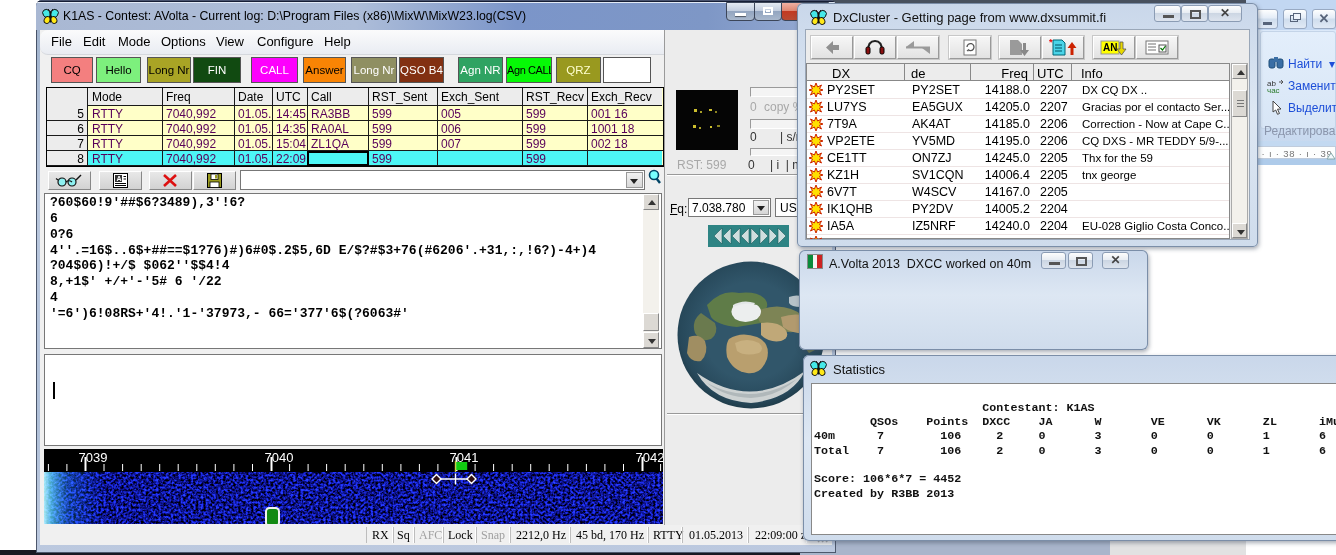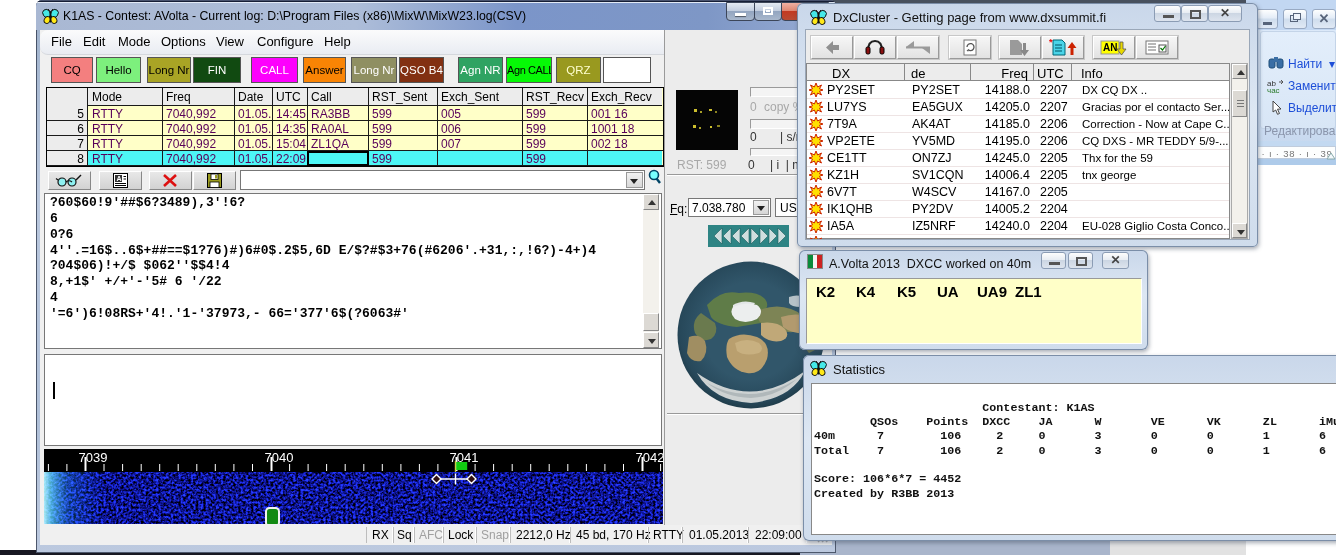--- a/index.html
+++ b/index.html
@@ -42,21 +42,21 @@
 .tbtn { position:absolute; background:linear-gradient(180deg,#e8e8e8,#d2d2d2); border:1px solid #888; border-top-color:#fff; border-left-color:#fff; width:43px; height:19px; }
 
 
 #rx { left:4px; top:163px; width:618px; height:156px; background:#fff; border:1px solid #777; }
 #tx { left:4px; top:324px; width:618px; height:92px; background:#fff; border:1px solid #777; }
 .rxline { position:absolute; left:5px; white-space:pre; font-family:Liberation Mono, monospace; font-weight:bold; font-size:13px; color:#000; }
 
 
 #wf { left:4px; top:419px; width:619px; height:75px; background:#000; }
 
-#mstatus { left:0; top:495px; width:792px; height:20px; background:#f0f0f0; font-size:12px; color:#000; }
+#mstatus { left:0; top:495px; width:792px; height:20px; background:#f0f0f0; font-size:12px; color:#000;font-family:Liberation Serif, serif; }
 .sseg { position:absolute; top:2px; height:16px; border-left:1px solid #bdbdbd; border-right:1px solid #fff; }
 .sseg span { position:absolute; top:1px; white-space:nowrap; }
 
 
 #rpanel { left:624px; top:0; width:168px; height:495px; background:#ececec; border-left:1px solid #9a9a9a; }
 .bar3 { position:absolute; background:#f4f4f4; border:1px solid #9a9a9a; border-bottom-color:#fff; border-right-color:#fff; }
 
 
 #dxc { left:797px; top:3px; width:461px; height:244px;
  background:linear-gradient(180deg,#c9d7ea,#dde7f3 45%,#cfdcec);
@@ -713,30 +713,20 @@
 <div class="ab" id="avolta">
   <div class="ab" style="left:8px;top:4px;width:16px;height:15px;border:1px solid #888;background:linear-gradient(90deg,#0a8a3a 33%,#f4f4f4 33%,#f4f4f4 66%,#cc2222 66%)"></div>
   <div class="ab" style="left:30px;top:7px;font-size:12.5px;color:#111;white-space:nowrap">A.Volta 2013&nbsp; DXCC worked on 40m</div>
   <div class="cbtn" style="left:242px;top:2px;width:25px">
         <div class="ab" style="left:7px;top:9px;width:11px;height:3px;background:#555"></div>
       </div>
   <div class="cbtn" style="left:269px;top:2px;width:25px">
         <div class="ab" style="left:7px;top:4px;width:11px;height:9px;border:2px solid #555"></div>
       </div>
   <div class="cbtn" style="left:303px;top:2px;width:27px;color:#444;font-weight:bold;font-size:12px;text-align:center;line-height:15px">✕</div>
-  <div class="ab" style="left:7px;top:28px;width:336px;height:66px;background:#ffffc8;border:1px solid #999;border-right-color:#fff;border-bottom-color:#fff">
-    <div class="ab" style="top:4px;font-size:15px;font-weight:bold;color:#000">
-          <span class="ab" style="left:9px">K2</span>
-          <span class="ab" style="left:49px">K4</span>
-          <span class="ab" style="left:90px">K5</span>
-          <span class="ab" style="left:130px">UA</span>
-          <span class="ab" style="left:170px">UA9</span>
-          <span class="ab" style="left:208px">ZL1</span>
-        </div>
-  </div>
 </div>
 
 <div class="ab" id="stats">
   <svg class="ab" style="left:7px;top:5px" width="17" height="17" viewBox="0 0 17 17">
         <g stroke="#111" stroke-width="0.9">
       <ellipse cx="4.6" cy="5.6" rx="3.6" ry="4.4" transform="rotate(-35 4.6 5.6)" fill="#45e8e8"></ellipse>
       <ellipse cx="12.4" cy="5.6" rx="3.6" ry="4.4" transform="rotate(35 12.4 5.6)" fill="#45e8e8"></ellipse>
       <ellipse cx="5.2" cy="12" rx="2.9" ry="3.6" transform="rotate(28 5.2 12)" fill="#ffe818"></ellipse>
       <ellipse cx="11.8" cy="12" rx="2.9" ry="3.6" transform="rotate(-28 11.8 12)" fill="#ffe818"></ellipse>
       </g>

